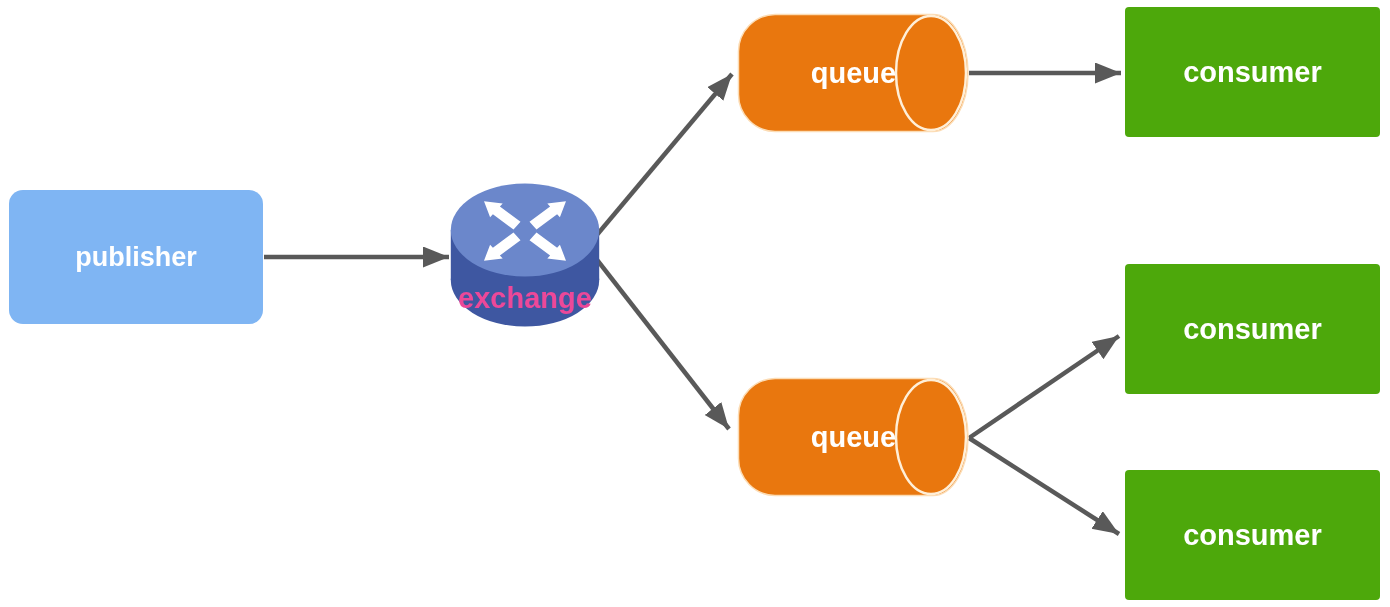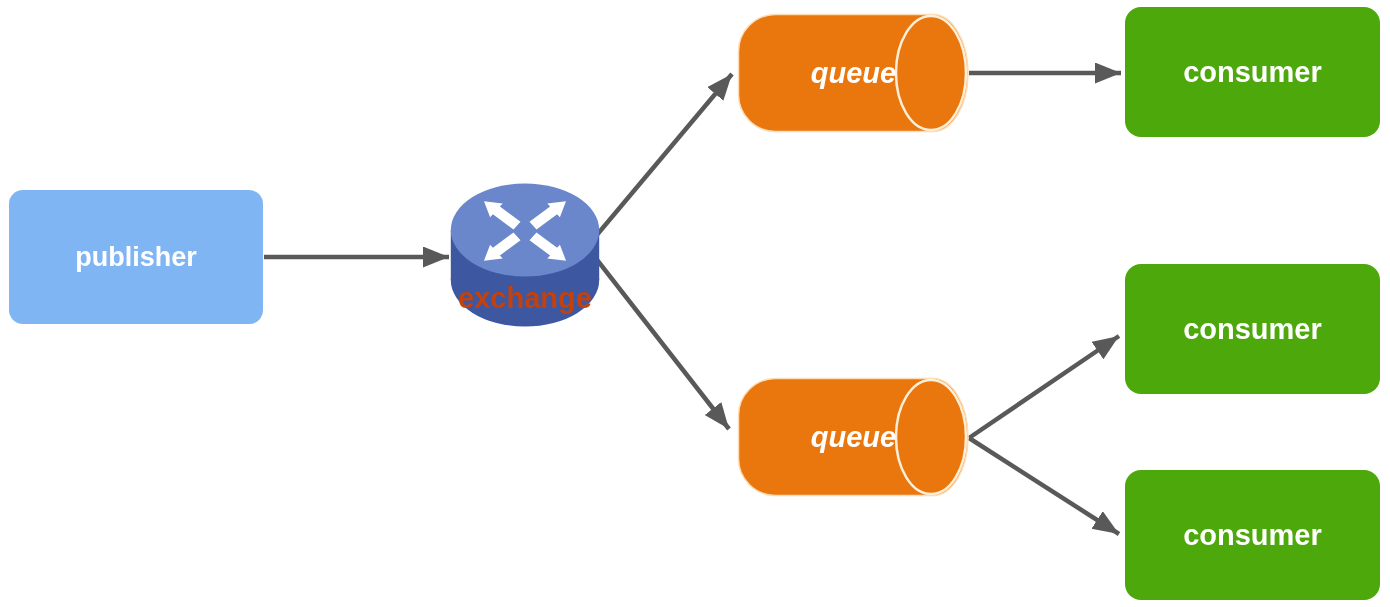--- a/index.html
+++ b/index.html
@@ -3,33 +3,33 @@
 <meta charset="utf-8">
 <style>
   html,body{margin:0;padding:0;background:#ffffff;}
   body{font-family:"Liberation Sans",sans-serif;}
   .canvas{position:relative;width:1390px;height:607px;background:#ffffff;overflow:hidden;}
   .edges{position:absolute;left:0;top:0;z-index:1;pointer-events:none;}
   .node{position:absolute;z-index:2;display:flex;align-items:center;justify-content:center;
         color:#ffffff;font-weight:bold;text-align:center;}
   .node-publisher{left:9px;top:190px;width:254px;height:134px;background:#7FB5F3;
         border-radius:14px;font-size:27px;text-align:right;}
-  .consumer{width:255px;height:130px;background:#4DA80B;border-radius:16px;font-size:29px;left:1125px;}
+  .consumer{width:255px;height:130px;background:#4DA80B;border-radius:4px;font-size:29px;left:1125px;}
   .consumer-1{top:7px;}
   .consumer-2{top:264px;}
   .consumer-3{top:470px;}
   .queue-wrap{position:absolute;z-index:2;width:233px;height:120px;}
   .queue-1{left:737px;top:13px;}
   .queue-2{left:737px;top:377px;}
   .queue-wrap svg{position:absolute;left:0;top:0;}
   .queue-label{position:absolute;left:0;top:0;width:233px;height:120px;display:flex;
-        align-items:center;justify-content:center;color:#ffffff;font-weight:bold;font-size:29px;font-style:italic;}
+        align-items:center;justify-content:center;color:#ffffff;font-weight:bold;font-size:29px;}
   .exchange-wrap{position:absolute;left:450px;top:183px;width:150px;height:144px;z-index:2;}
   .exchange-label{position:absolute;left:-10px;top:99px;width:170px;text-align:center;
-        color:#c2410c;font-weight:bold;font-size:29px;}
+        color:#ec4899;font-weight:bold;font-size:29px;}
 </style>
 </head>
 <body>
 
 <div class="canvas">
 
   <svg class="edges" width="1390" height="607" viewBox="0 0 1390 607">
     <defs>
       <marker id="arrowhead" markerUnits="userSpaceOnUse" markerWidth="28" markerHeight="22" refX="26" refY="10.5" orient="auto">
         <path d="M0,0 L26,10.5 L0,21 Z" fill="#595959"></path>

